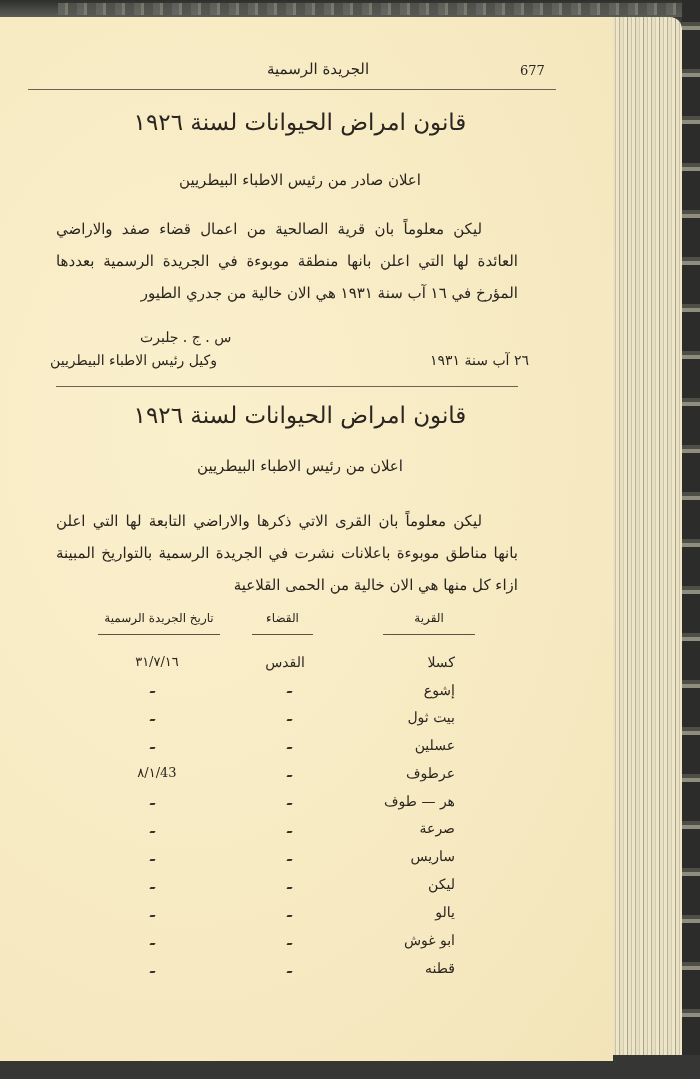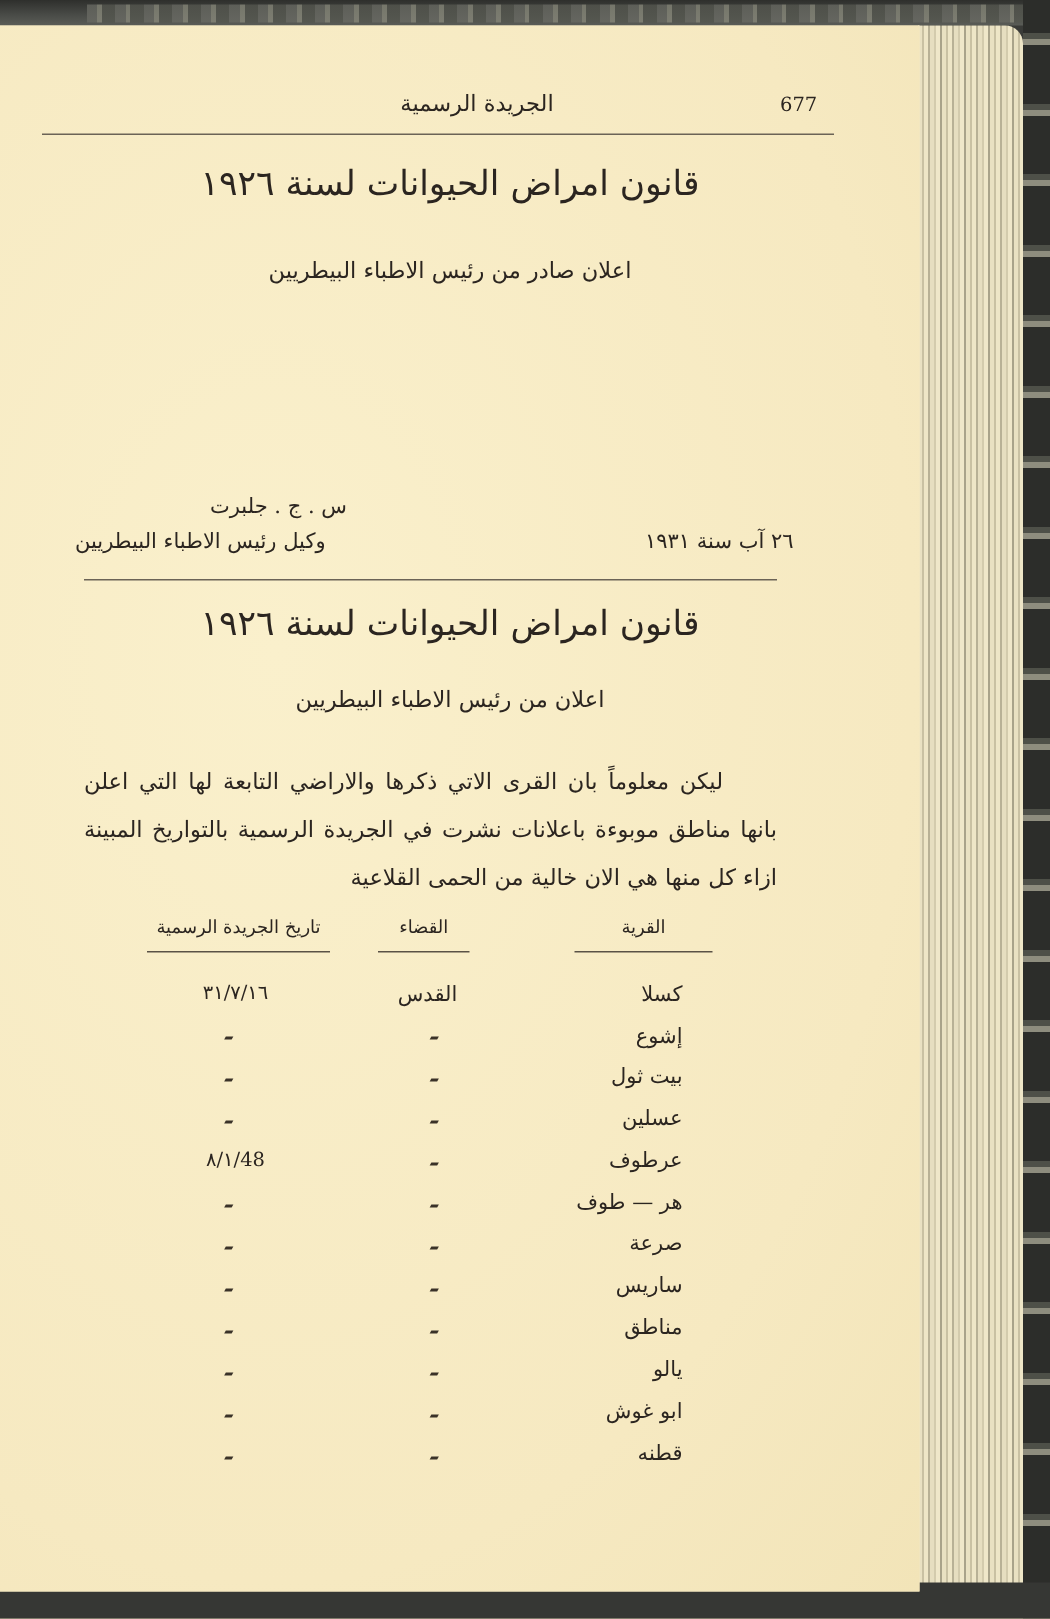--- a/index.html
+++ b/index.html
@@ -65,20 +65,23 @@
 <div class="page-stack"></div>
 
 <div class="page">
 
   <div class="abs running-title">الجريدة الرسمية</div>
   <div class="abs page-number">677</div>
   <div class="rule" style="left:28px; top:72px; width:528px;"></div>
 
   <div class="abs title" style="top:92px;">قانون امراض الحيوانات لسنة ١٩٢٦</div>
   <div class="abs subtitle" style="top:154px;">اعلان صادر من رئيس الاطباء البيطريين</div>
+  <div class="abs para" style="top:196px;">
+    <p style="text-indent:36px;">ليكن معلوماً بان قرية الصالحية من اعمال قضاء صفد والاراضي العائدة لها التي اعلن بانها منطقة موبوءة في الجريدة الرسمية بعددها المؤرخ في ١٦ آب سنة ١٩٣١ هي الان خالية من جدري الطيور</p>
+  </div>
 
   <div class="abs sig" style="left:140px; top:312px;">س . ج . جلبرت</div>
   <div class="abs sig" style="left:50px; top:335px;">وكيل رئيس الاطباء البيطريين</div>
   <div class="abs sig" style="left:430px; top:335px;">٢٦ آب سنة ١٩٣١</div>
 
   <div class="rule" style="left:56px; top:369px; width:462px;"></div>
 
   <div class="abs title" style="top:385px;">قانون امراض الحيوانات لسنة ١٩٢٦</div>
   <div class="abs para" style="top:488px;">
     <p style="text-indent:36px;">ليكن معلوماً بان القرى الاتي ذكرها والاراضي التابعة لها التي اعلن بانها مناطق موبوءة باعلانات نشرت في الجريدة الرسمية بالتواريخ المبينة ازاء كل منها هي الان خالية من الحمى القلاعية</p>
@@ -104,35 +107,35 @@
     <div class="abs cell" style="right:158px; top:692px;">بيت ثول</div>
     <div class="ditto" style="left:287px; top:702px;"></div>
     <div class="ditto" style="left:150px; top:702px;"></div>
 
     <div class="abs cell" style="right:158px; top:720px;">عسلين</div>
     <div class="ditto" style="left:287px; top:730px;"></div>
     <div class="ditto" style="left:150px; top:730px;"></div>
 
     <div class="abs cell" style="right:158px; top:748px;">عرطوف</div>
     <div class="ditto" style="left:287px; top:758px;"></div>
-    <div class="abs date" style="left:117px; top:748px; width:80px; text-align:center;">48/٨/١</div>
+    <div class="abs date" style="left:117px; top:748px; width:80px; text-align:center;">43/٨/١</div>
 
     <div class="abs cell" style="right:158px; top:776px;">هر — طوف</div>
     <div class="ditto" style="left:287px; top:786px;"></div>
     <div class="ditto" style="left:150px; top:786px;"></div>
 
     <div class="abs cell" style="right:158px; top:803px;">صرعة</div>
     <div class="ditto" style="left:287px; top:814px;"></div>
     <div class="ditto" style="left:150px; top:814px;"></div>
 
     <div class="abs cell" style="right:158px; top:831px;">ساريس</div>
     <div class="ditto" style="left:287px; top:842px;"></div>
     <div class="ditto" style="left:150px; top:842px;"></div>
 
-    <div class="abs cell" style="right:158px; top:859px;">مناطق</div>
+    <div class="abs cell" style="right:158px; top:859px;">ليكن</div>
     <div class="ditto" style="left:287px; top:870px;"></div>
     <div class="ditto" style="left:150px; top:870px;"></div>
 
     <div class="abs cell" style="right:158px; top:887px;">يالو</div>
     <div class="ditto" style="left:287px; top:898px;"></div>
     <div class="ditto" style="left:150px; top:898px;"></div>
 
     <div class="abs cell" style="right:158px; top:915px;">ابو غوش</div>
     <div class="ditto" style="left:287px; top:926px;"></div>
     <div class="ditto" style="left:150px; top:926px;"></div>

